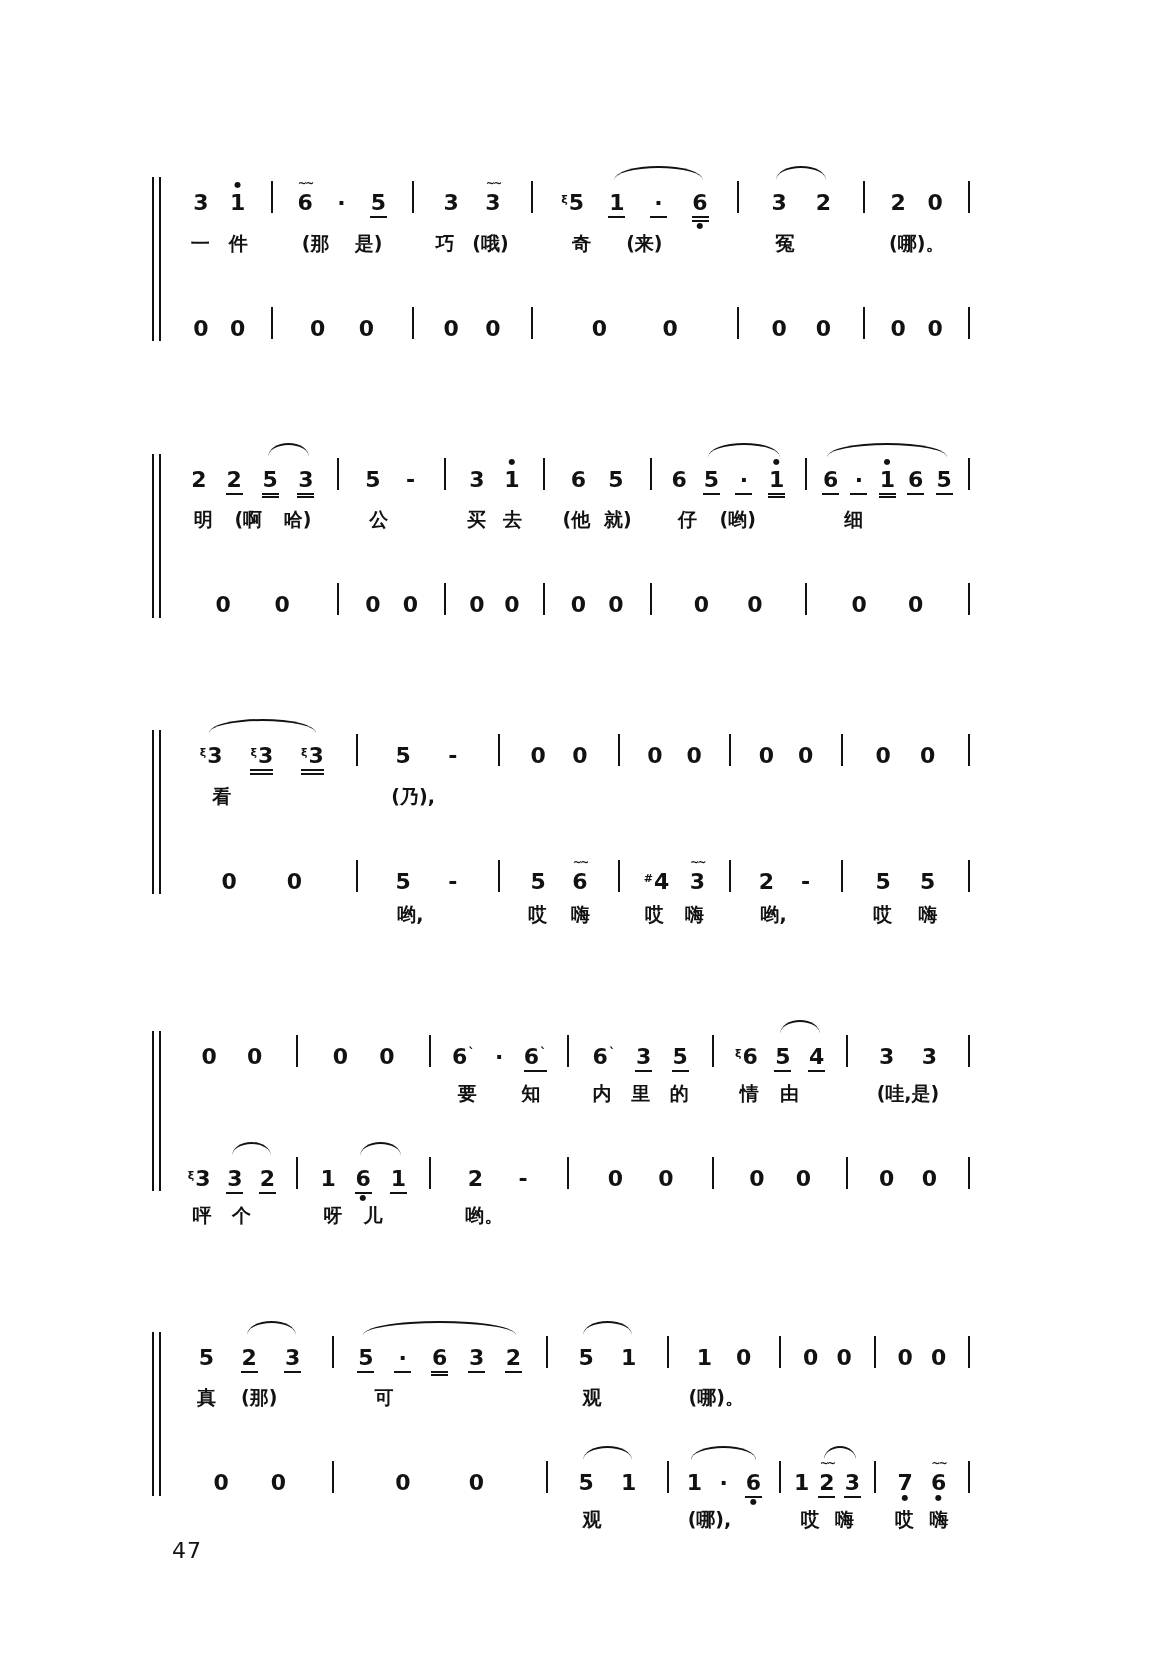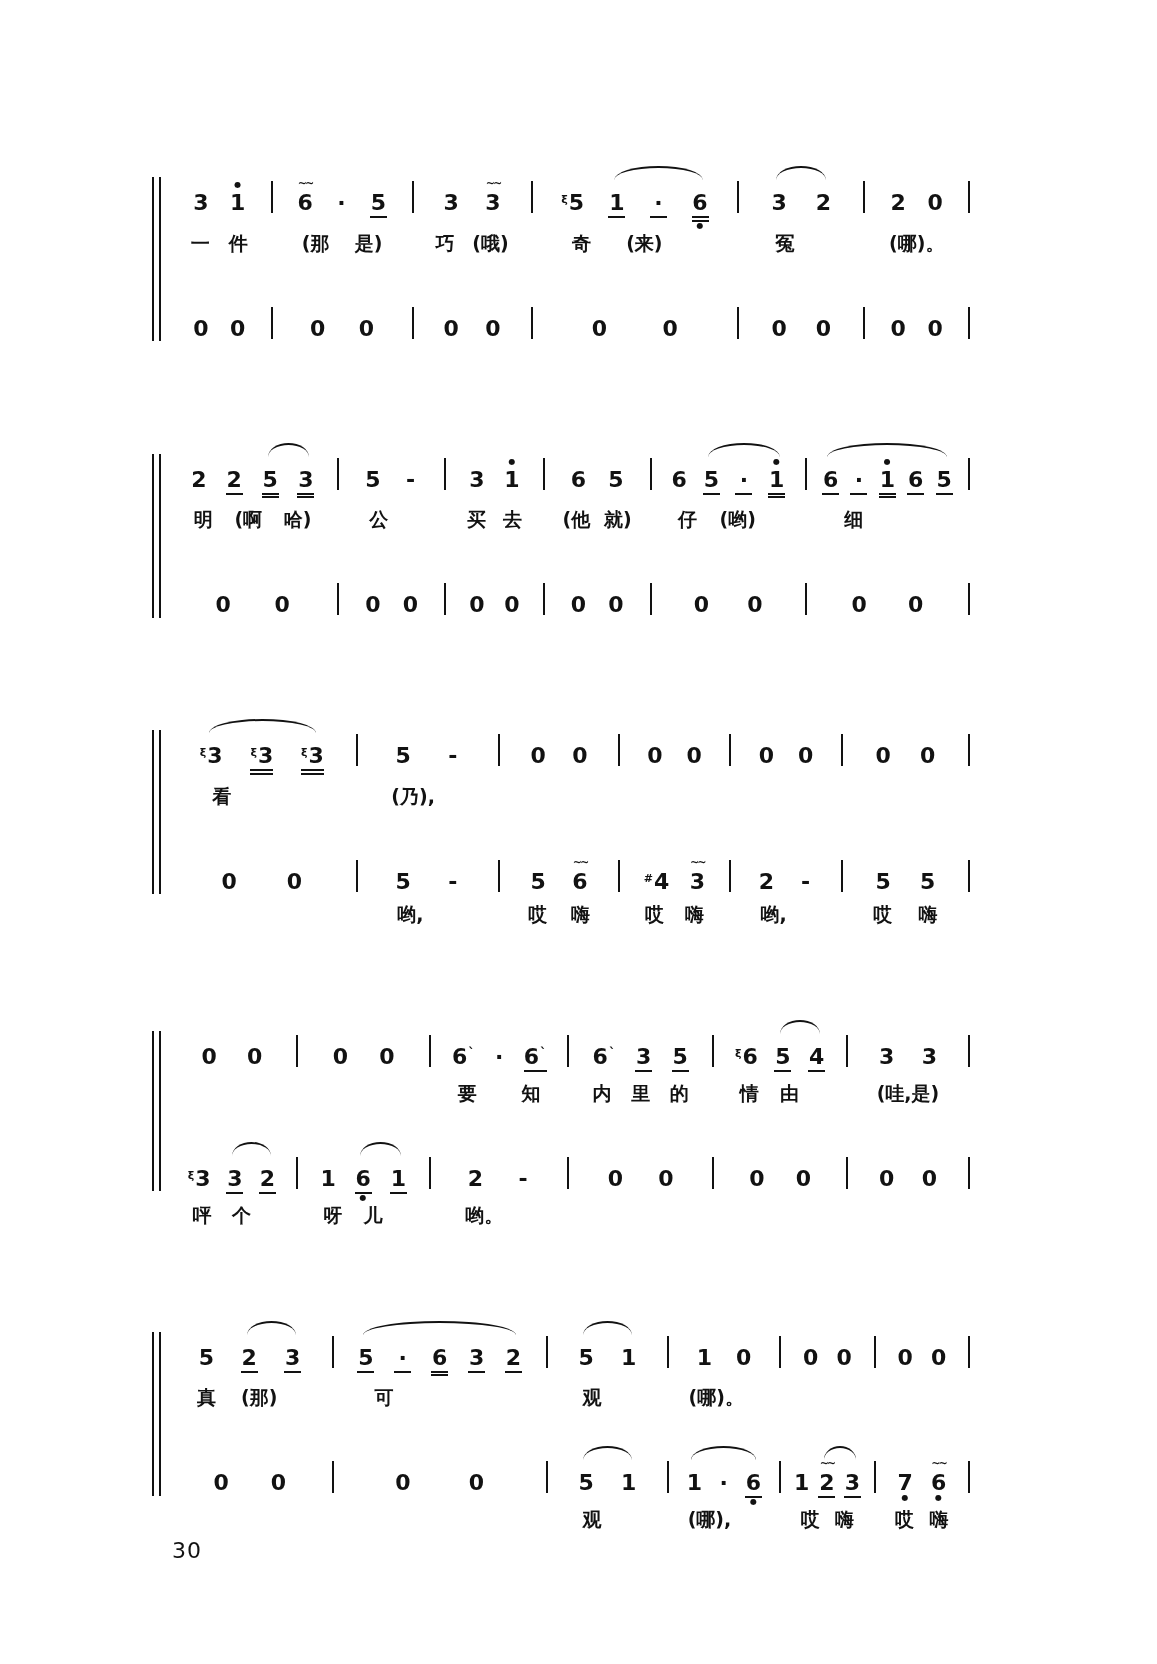--- a/index.html
+++ b/index.html
@@ -1545,14 +1545,14 @@
           </div>
           <div class="bar"></div>
           <div class="meas" style="flex: 0.95 1 0%;">
             <span class="lyr">哎</span>
             <span class="lyr">嗨</span>
           </div>
           <div class="bar"></div>
         </div>
       </div>
     </div>
-  <div class="pagenum">30</div>
+  <div class="pagenum">47</div>
 </div>
 
 </body></html>

